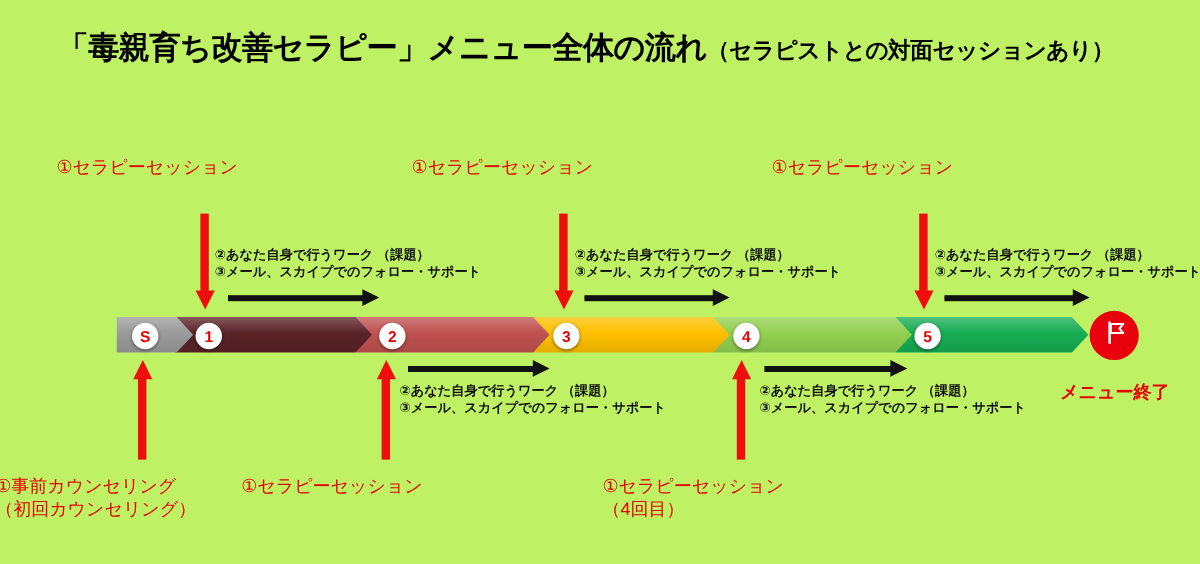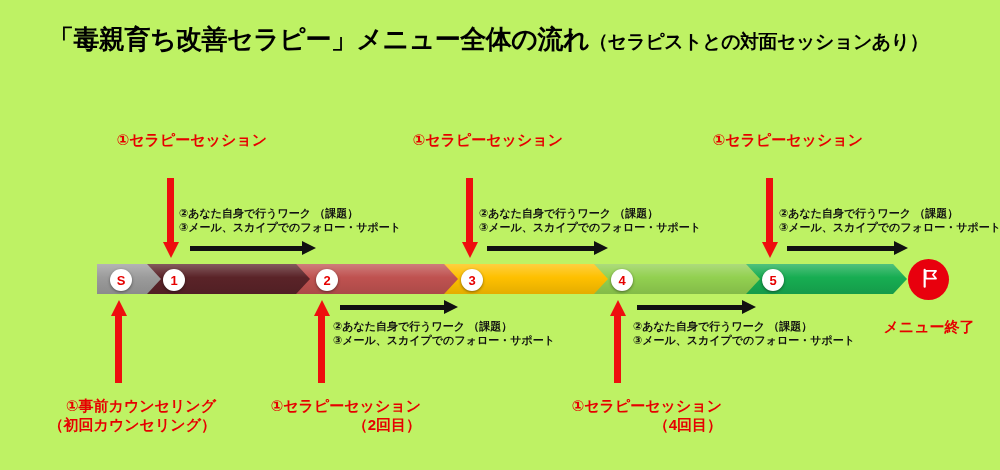--- a/index.html
+++ b/index.html
@@ -63,22 +63,22 @@
 
   
   .notes {
     position:absolute; font-size:11px; font-weight:bold; color:#111;
     line-height:14px; white-space:nowrap;
   }
   .notes div { white-space:nowrap; }
 
   
   .slabel {
-    position:absolute; width:220px; text-align:right; color:#e60000;
-    font-weight:bold; font-size:15px; line-height:19px; white-space:nowrap;
+    position:absolute; width:220px; text-align:left; color:#e60000;
+    font-weight:normal; font-size:15px; line-height:19px; white-space:nowrap;
   }
 
   
   .flag-circle {
     position:absolute; left:908px; top:259px; width:41px; height:41px;
     border-radius:50%; background:#e8000d; z-index:9;
     display:flex; align-items:center; justify-content:center;
   }
   .end-label {
     position:absolute; left:857px; top:318px; width:144px; text-align:center;
@@ -198,20 +198,19 @@
   <div class="slabel" style="left:643px;top:130px;">
     <div>①セラピーセッション</div>
   </div>
 
   <div class="slabel" style="left:-4px;top:396px;">
     <div>①事前カウンセリング</div>
     <div>（初回カウンセリング）</div>
   </div>
   <div class="slabel" style="left:201px;top:396px;">
     <div>①セラピーセッション</div>
-    <div>（2回目）</div>
   </div>
   <div class="slabel" style="left:502px;top:396px;">
     <div>①セラピーセッション</div>
     <div>（4回目）</div>
   </div>
 
 </div>
 
 </body></html>

